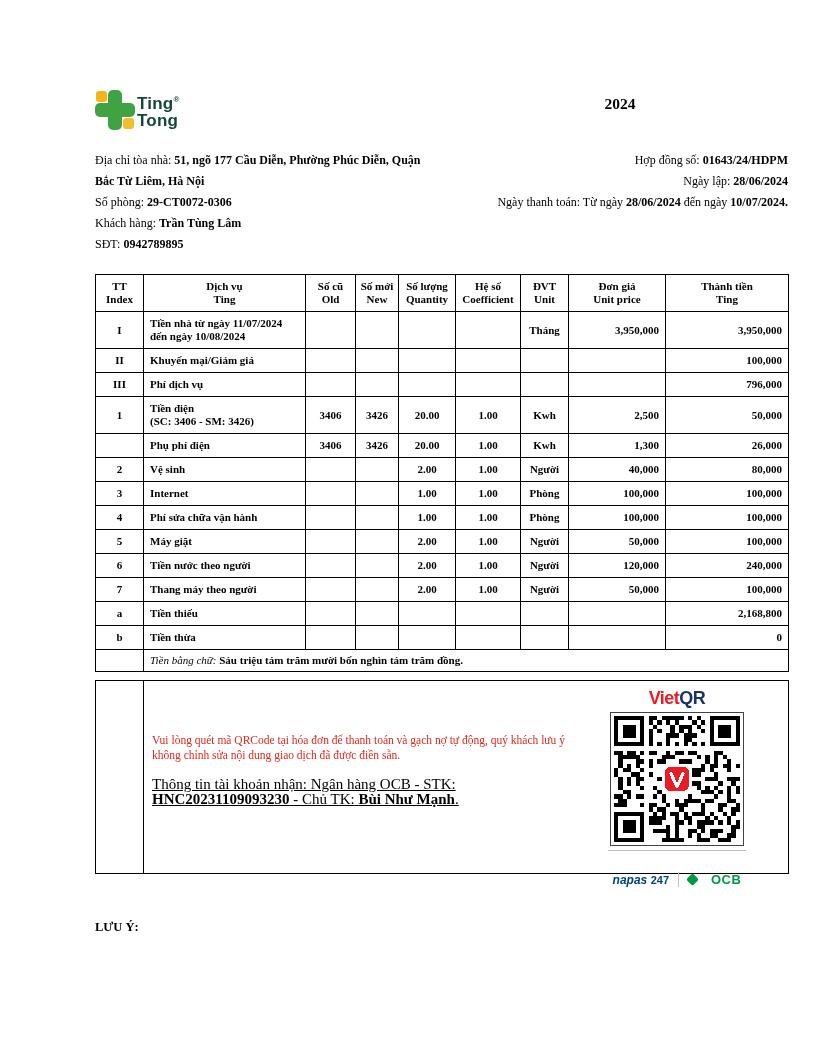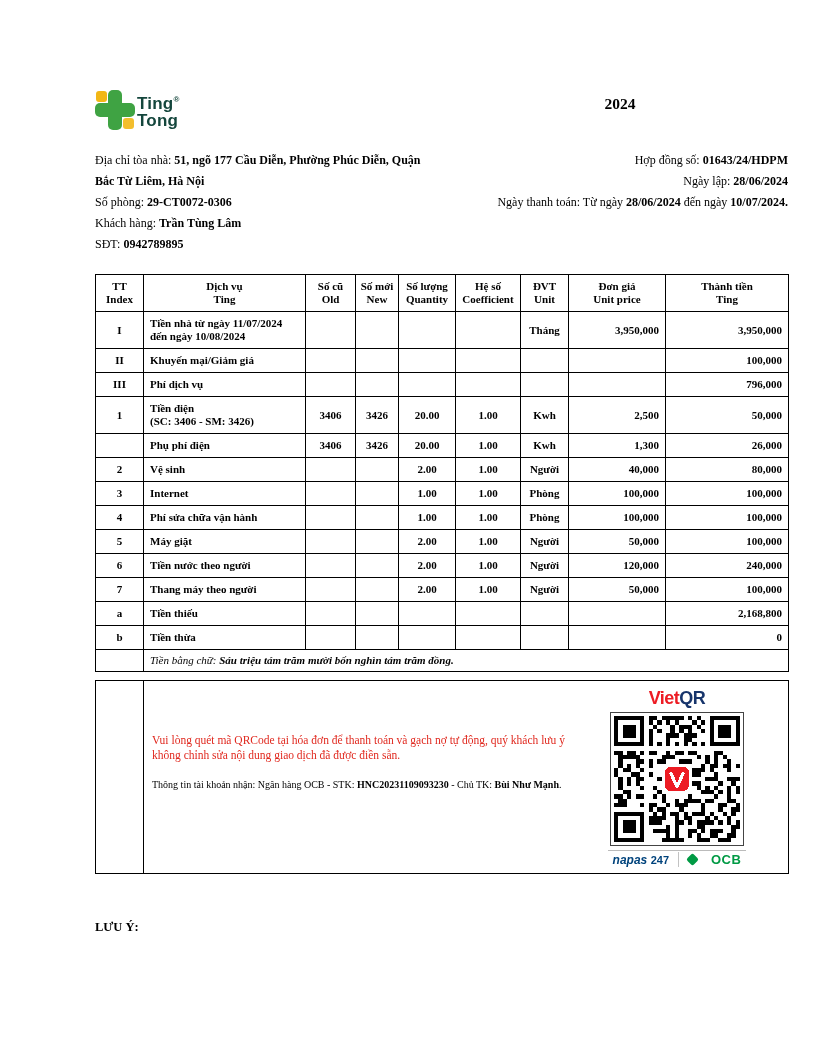--- a/index.html
+++ b/index.html
@@ -28,35 +28,35 @@
   table{border-collapse:collapse;table-layout:fixed;width:693px;}
   .invoice-table th,.invoice-table td{border:1px solid #000;font-size:11px;line-height:13px;padding:5px 5px;vertical-align:middle;overflow:hidden;}
   .invoice-table th{font-weight:bold;text-align:center;padding:5px 2px;}
   .invoice-table td{font-weight:bold;}
   td.c-index{text-align:center;}
   td.c-name{text-align:left;padding-left:6px;}
   td.c-num{text-align:center;}
   td.c-money{text-align:right;padding-right:6px;}
   .words-row td{padding:4px 6px;font-weight:normal;}
   .words-label{font-style:italic;margin-top:16px;}
-  .words-value{font-style:italic;font-weight:bold;}
+  .words-value{font-weight:bold;}
   
   .pay-table{margin-top:8px;}
   .pay-table td{border:1px solid #000;}
   .pay-left{width:48px;}
   .pay-main{position:relative;height:190px;vertical-align:top;}
   .pay-red{position:absolute;left:8px;top:52px;width:415px;color:var(--accent-red);font-size:11.5px;line-height:15px;}
-  .pay-account{position:absolute;left:8px;top:96px;width:425px;font-size:10px;line-height:15px;}
+  .pay-account{position:absolute;left:8px;top:96px;width:425px;font-size:15px;line-height:15px;text-decoration:underline;}
   .pay-account b{font-weight:bold;}
   .qr-panel{position:absolute;right:42px;top:4px;width:138px;text-align:center;}
   .vietqr{font-family:"Liberation Sans",sans-serif;font-weight:bold;font-size:18px;line-height:26px;letter-spacing:-0.5px;}
   .vq-red{color:var(--vietqr-red);}
   .vq-blue{color:var(--vietqr-blue);}
   #qr-svg{display:block;margin:1px auto 0;background:#fff;border:1px solid #444;padding:3px;width:126px;height:126px;}
-  .qr-bottom{margin-top:4px;border-top:1px solid #bbb;padding-top:1px;display:flex;align-items:center;justify-content:center;gap:9px;font-family:"Liberation Sans",sans-serif;}
+  .qr-bottom{margin-top:4px;border-top:1px solid #bbb;padding-top:21px;display:flex;align-items:center;justify-content:center;gap:9px;font-family:"Liberation Sans",sans-serif;}
   .napas{color:var(--napas-blue);font-style:italic;font-weight:bold;font-size:12px;}
   .napas247{font-style:normal;font-size:11px;}
   .vdiv{display:inline-block;width:1px;height:15px;background:#c2c2c2;}
   .ocb{color:var(--ocb-green);font-weight:bold;font-size:13px;letter-spacing:.5px;display:inline-flex;align-items:center;gap:14px;}
   .ocb-mark{display:inline-block;width:9px;height:9px;background:var(--ocb-green);transform:rotate(45deg);border-radius:2px;}
   
   .footer-note{position:absolute;left:95px;top:920px;font-size:12.5px;font-weight:bold;}
 </style>
 </head>
 <body>

